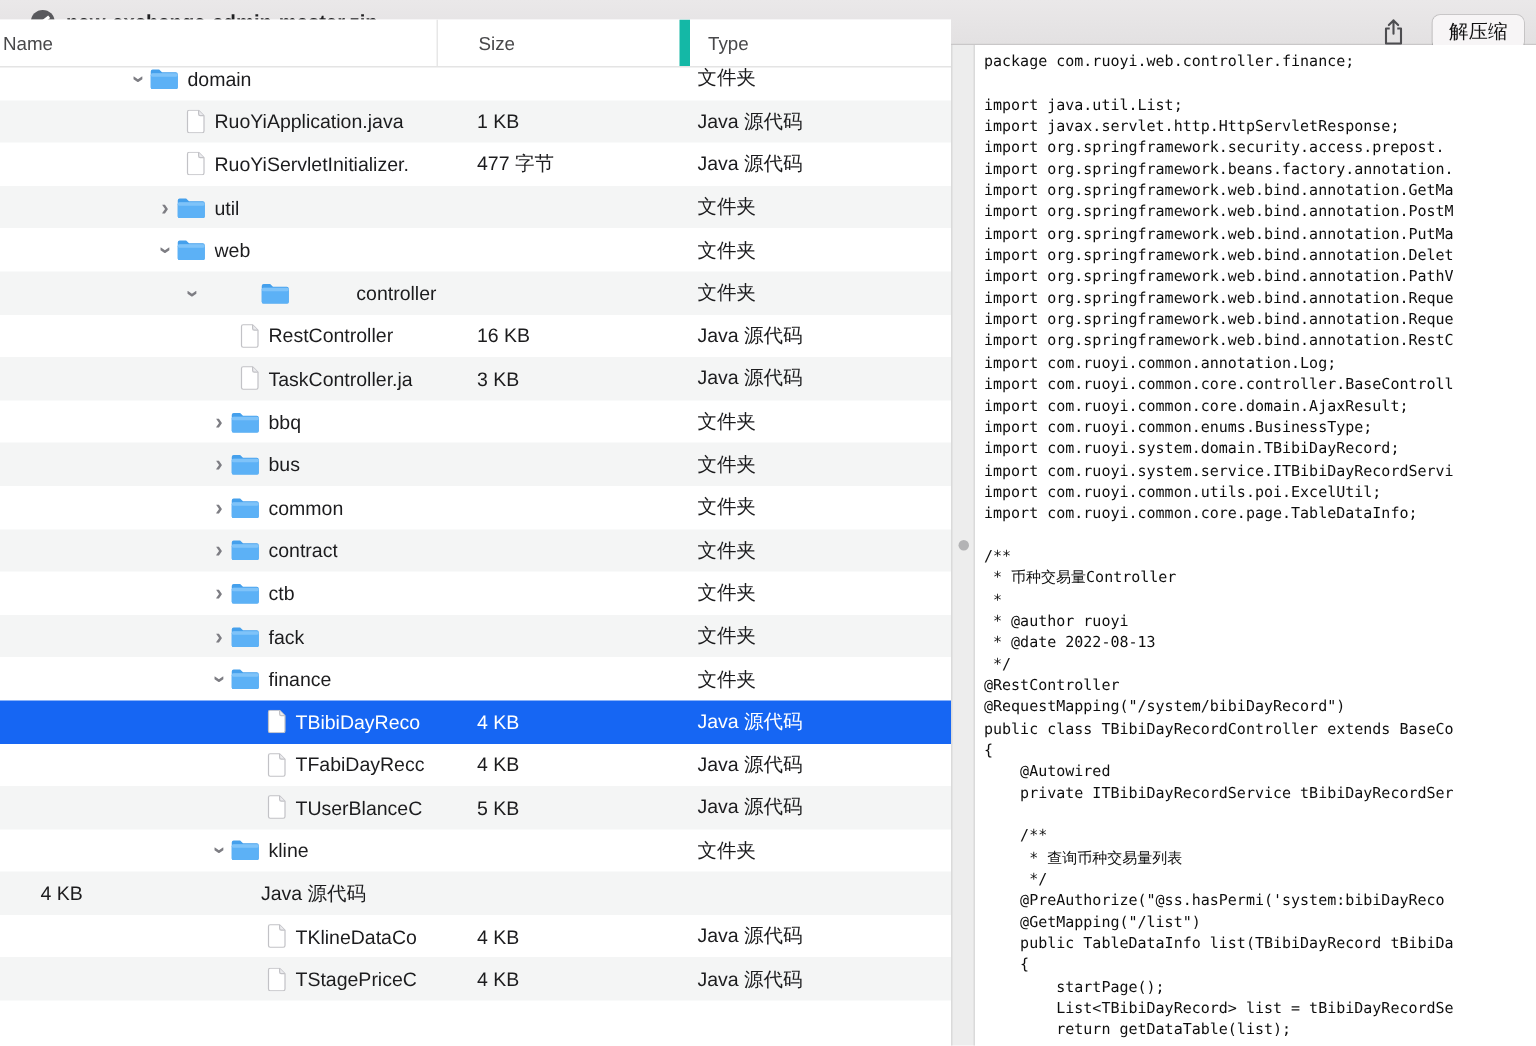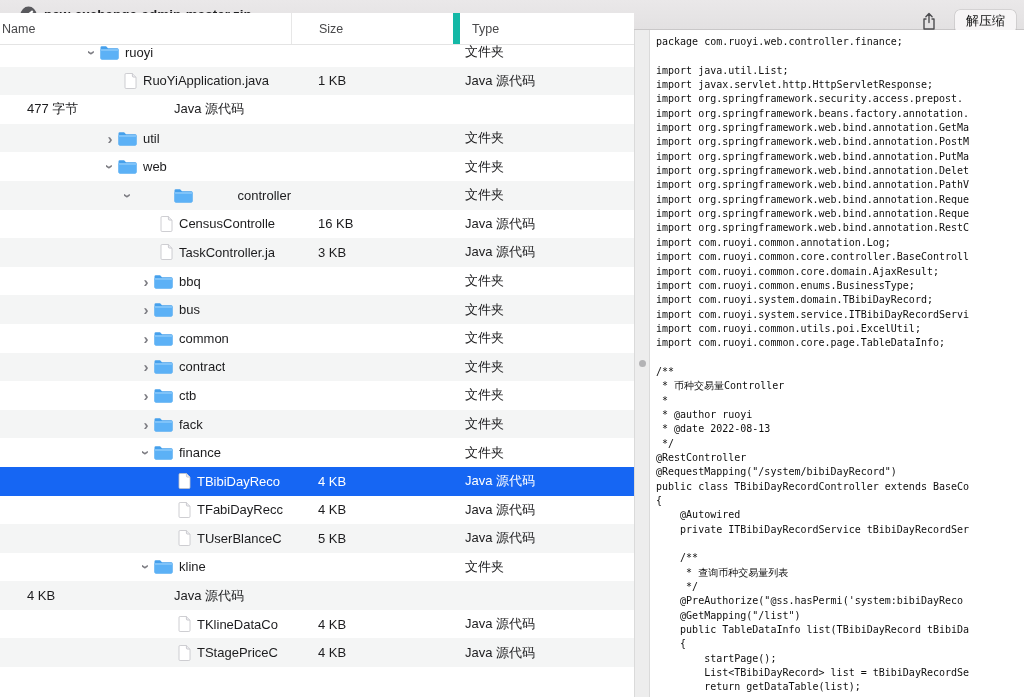--- a/index.html
+++ b/index.html
@@ -96,39 +96,48 @@
       <div class="row">
         <div class="cell name" style="padding-left: 84px;">
           <span class="chevron open">›</span>
           <span class="icon">
             <svg width="19" height="15" viewBox="0 0 19 15">
               <path d="M0.5 2.6 a1.3 1.3 0 0 1 1.3-1.3 h4.3 l1.9 1.9 h9.2 a1.3 1.3 0 0 1 1.3 1.3 v8.6 a1.3 1.3 0 0 1-1.3 1.3 H1.8 a1.3 1.3 0 0 1-1.3-1.3 z" fill="#45a0ec"></path>
               <rect x="0.5" y="3.9" width="18" height="10.5" rx="1.3" fill="#5cb1f6"></rect>
               <rect x="0.5" y="3.9" width="18" height="2.2" rx="1.1" fill="#7fc3f9"></rect>
             </svg>
           </span>
-          <span class="fname">ruoyi</span>
+          <span class="fname">domain</span>
         </div>
         <div class="cell size"></div>
         <div class="cell type">文件夹</div>
       </div>
       <div class="row">
         <div class="cell name" style="padding-left: 124px;">
           <span class="icon">
             <svg width="13" height="16" viewBox="0 0 13 16">
               <path d="M1 1.6 a1.1 1.1 0 0 1 1.1-1.1 h6.3 L12 4.1 v10.3 a1.1 1.1 0 0 1-1.1 1.1 H2.1 a1.1 1.1 0 0 1-1.1-1.1 z" fill="#ffffff" stroke="#c2c2c6" stroke-width="0.8"></path>
               <path d="M8.4 0.6 V3 a1.1 1.1 0 0 0 1.1 1.1 h2.4" fill="#ebebee" stroke="#c2c2c6" stroke-width="0.8"></path>
             </svg>
           </span>
           <span class="fname">RuoYiApplication.java</span>
         </div>
         <div class="cell size">1 KB</div>
         <div class="cell type">Java 源代码</div>
       </div>
       <div class="row">
+        <div class="cell name" style="padding-left: 124px;">
+          <span class="icon">
+            <svg width="13" height="16" viewBox="0 0 13 16">
+              <path d="M1 1.6 a1.1 1.1 0 0 1 1.1-1.1 h6.3 L12 4.1 v10.3 a1.1 1.1 0 0 1-1.1 1.1 H2.1 a1.1 1.1 0 0 1-1.1-1.1 z" fill="#ffffff" stroke="#c2c2c6" stroke-width="0.8"></path>
+              <path d="M8.4 0.6 V3 a1.1 1.1 0 0 0 1.1 1.1 h2.4" fill="#ebebee" stroke="#c2c2c6" stroke-width="0.8"></path>
+            </svg>
+          </span>
+          <span class="fname">RuoYiServletInitializer.</span>
+        </div>
         <div class="cell size">477 字节</div>
         <div class="cell type">Java 源代码</div>
       </div>
       <div class="row">
         <div class="cell name" style="padding-left: 102px;">
           <span class="chevron">›</span>
           <span class="icon">
             <svg width="19" height="15" viewBox="0 0 19 15">
               <path d="M0.5 2.6 a1.3 1.3 0 0 1 1.3-1.3 h4.3 l1.9 1.9 h9.2 a1.3 1.3 0 0 1 1.3 1.3 v8.6 a1.3 1.3 0 0 1-1.3 1.3 H1.8 a1.3 1.3 0 0 1-1.3-1.3 z" fill="#45a0ec"></path>
               <rect x="0.5" y="3.9" width="18" height="10.5" rx="1.3" fill="#5cb1f6"></rect>
@@ -171,21 +180,21 @@
         <div class="cell type">文件夹</div>
       </div>
       <div class="row">
         <div class="cell name" style="padding-left: 160px;">
           <span class="icon">
             <svg width="13" height="16" viewBox="0 0 13 16">
               <path d="M1 1.6 a1.1 1.1 0 0 1 1.1-1.1 h6.3 L12 4.1 v10.3 a1.1 1.1 0 0 1-1.1 1.1 H2.1 a1.1 1.1 0 0 1-1.1-1.1 z" fill="#ffffff" stroke="#c2c2c6" stroke-width="0.8"></path>
               <path d="M8.4 0.6 V3 a1.1 1.1 0 0 0 1.1 1.1 h2.4" fill="#ebebee" stroke="#c2c2c6" stroke-width="0.8"></path>
             </svg>
           </span>
-          <span class="fname">CensusControlle</span>
+          <span class="fname">RestController</span>
         </div>
         <div class="cell size">16 KB</div>
         <div class="cell type">Java 源代码</div>
       </div>
       <div class="row">
         <div class="cell name" style="padding-left: 160px;">
           <span class="icon">
             <svg width="13" height="16" viewBox="0 0 13 16">
               <path d="M1 1.6 a1.1 1.1 0 0 1 1.1-1.1 h6.3 L12 4.1 v10.3 a1.1 1.1 0 0 1-1.1 1.1 H2.1 a1.1 1.1 0 0 1-1.1-1.1 z" fill="#ffffff" stroke="#c2c2c6" stroke-width="0.8"></path>
               <path d="M8.4 0.6 V3 a1.1 1.1 0 0 0 1.1 1.1 h2.4" fill="#ebebee" stroke="#c2c2c6" stroke-width="0.8"></path>

